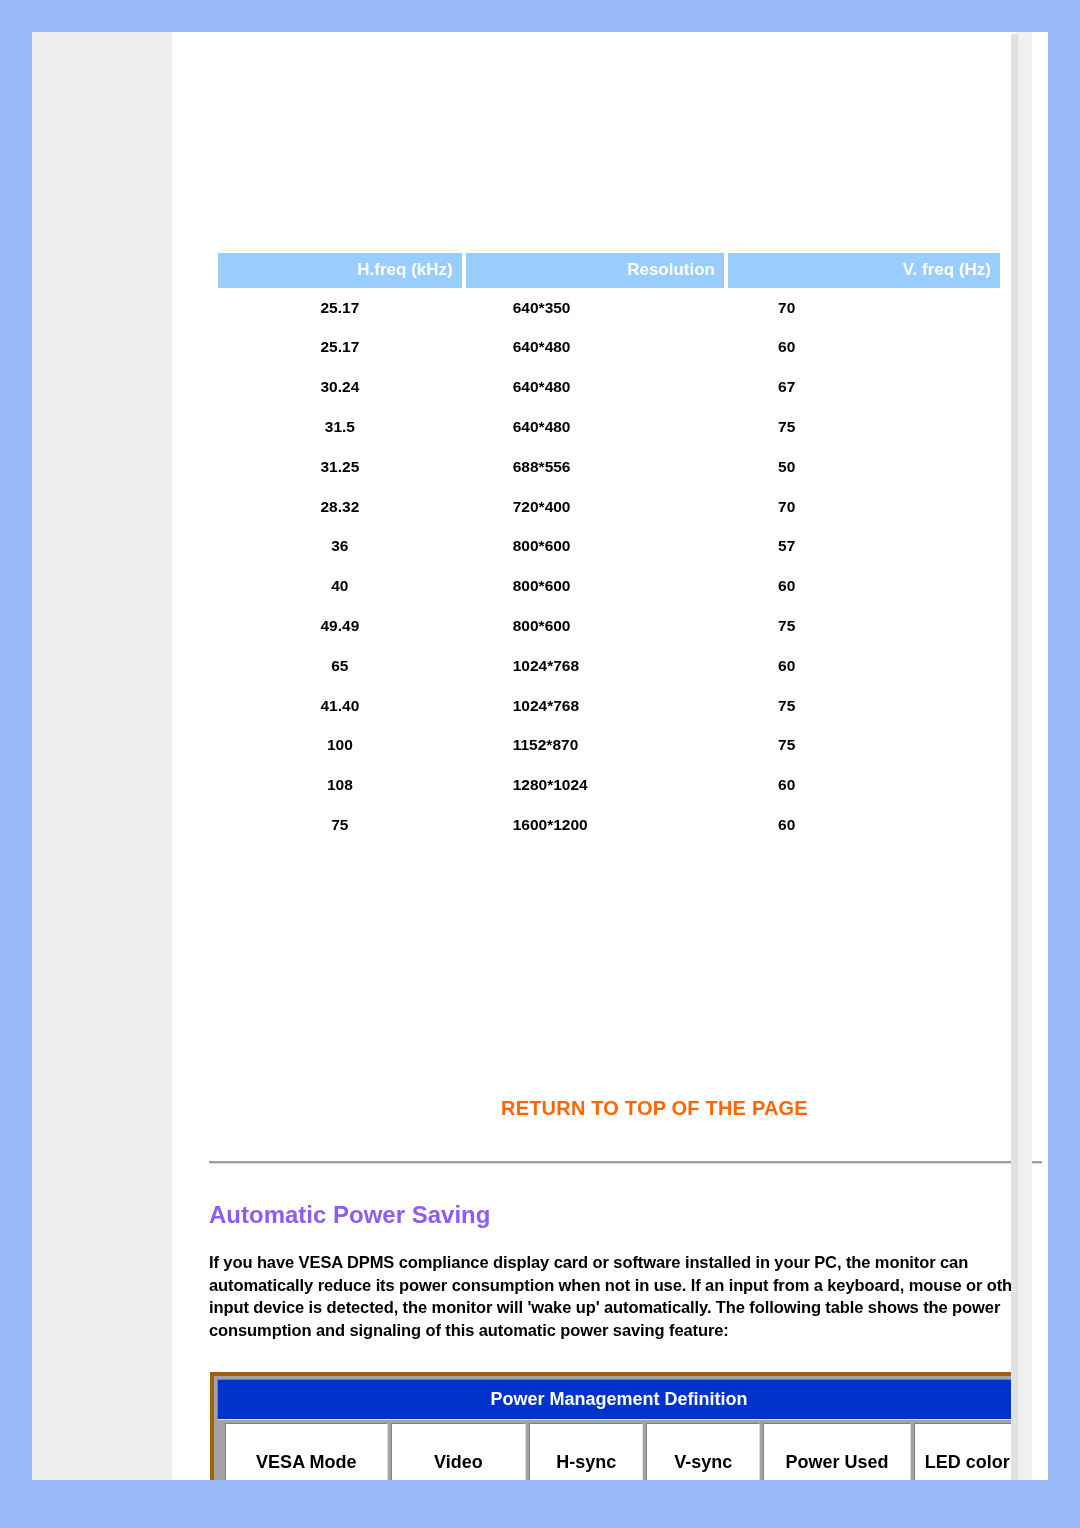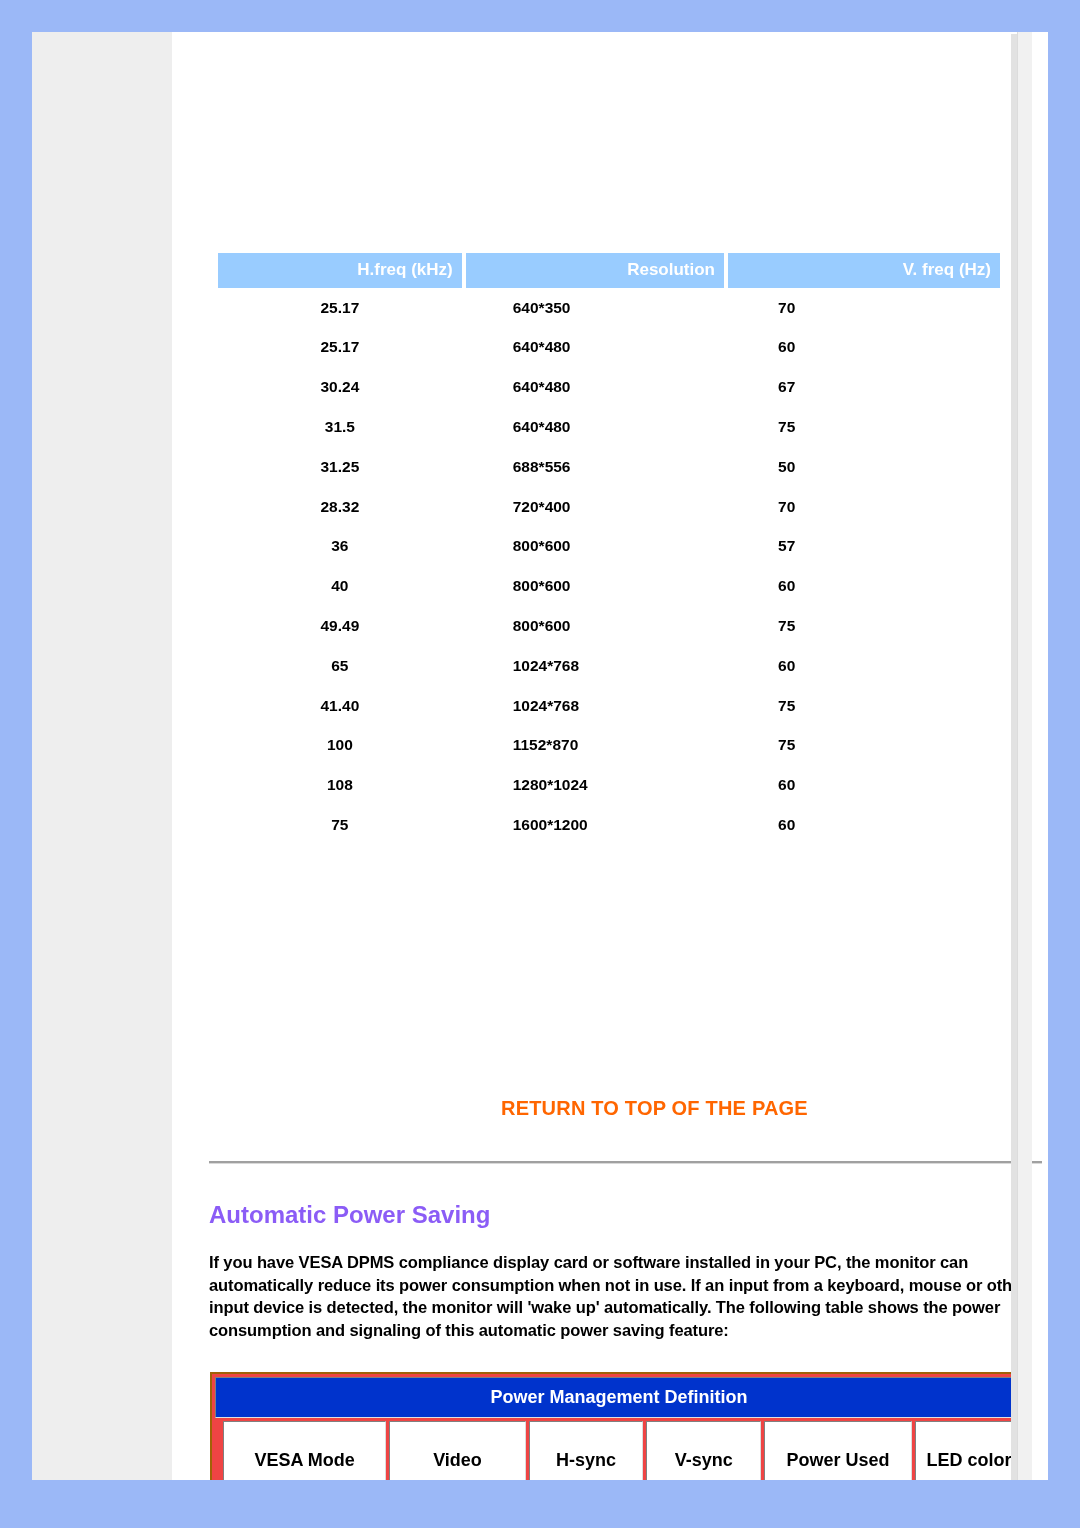--- a/index.html
+++ b/index.html
@@ -149,22 +149,22 @@
     line-height: 22.5px;
     letter-spacing: -0.1px;
   }
 
   
   #pm-table {
     position: absolute;
     left: 178px;
     top: 1340px;
     width: 818px;
-    border: 2px solid #a16207;
-    background: #ef4444;
+    border: 4px solid #a16207;
+    background: #a3a3a3;
     box-sizing: border-box;
   }
   #pm-title {
     margin: 3px 3px 0 3px;
     height: 41px;
     background: #0033CC;
     color: #ffffff;
     font-size: 18px;
     font-weight: bold;
     display: flex;

